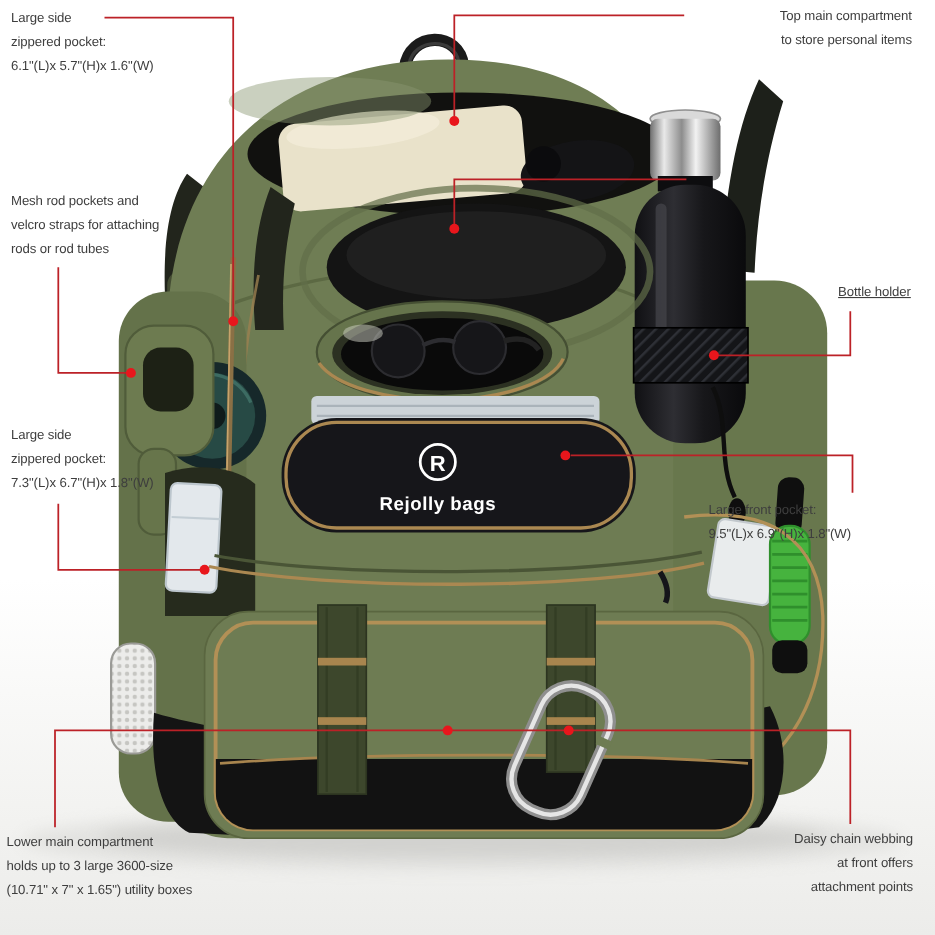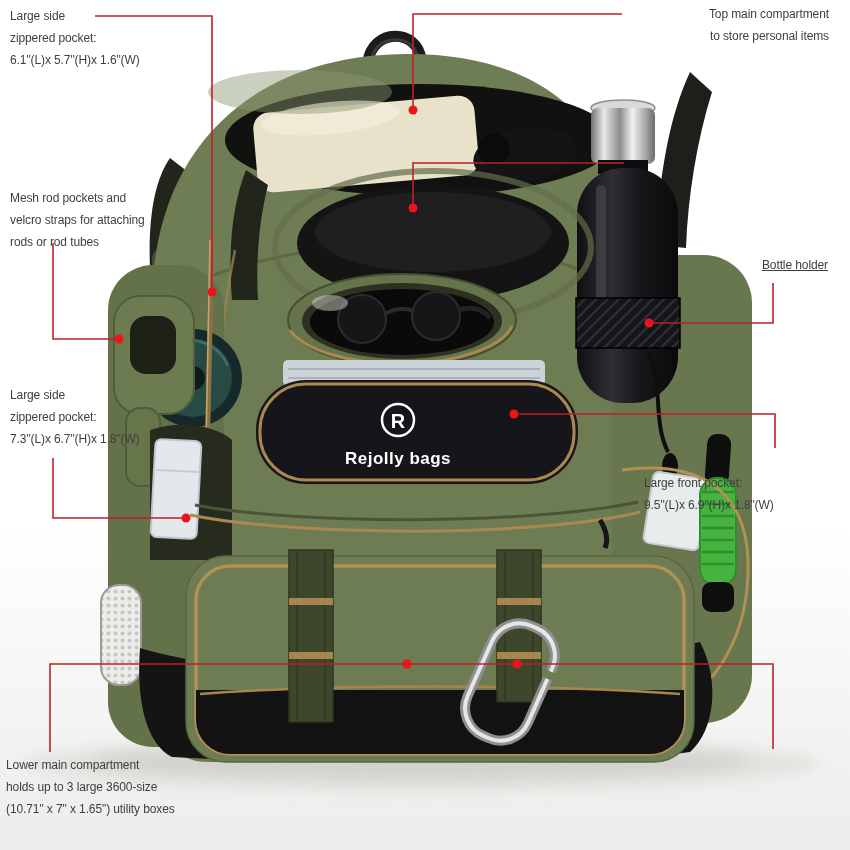--- a/index.html
+++ b/index.html
@@ -5,25 +5,25 @@
   html,body{margin:0;padding:0;background:#fff;}
   .stage{position:relative;width:850px;height:850px;overflow:hidden;
          background:linear-gradient(180deg,#ffffff 0%,#ffffff 62%,#f3f3f1 86%,#ececea 100%);
          font-family:"Liberation Sans",sans-serif;}
   .stage svg{position:absolute;left:0;top:0;}
   .label{position:absolute;font-size:12px;line-height:22px;color:#3e3e3e;
          white-space:pre-line;letter-spacing:-0.1px;z-index:30;}
   .r{text-align:right;}
   #lbl-0{left:10px;top:5px;}
   #lbl-1{right:21px;top:3px;}
-  #lbl-2{left:10px;top:171px;margin-top:16px;}
+  #lbl-2{left:10px;top:171px;}
   #lbl-3{right:21px;top:149px;}
   #lbl-4{right:22px;top:254px;text-decoration:underline;}
   #lbl-5{left:10px;top:384px;}
-  #lbl-6{left:644px;top:452px;margin-top:20px;}
+  #lbl-6{left:644px;top:452px;}
   #lbl-7{left:6px;top:754px;}
   #lbl-8{right:20px;top:751px;}
   #callouts{z-index:20;}
   #bag{z-index:10;}
 </style>
 </head>
 <body>
 
 <div class="stage">
 
@@ -230,14 +230,17 @@
 rods or rod tubes</div>
   <div class="label r" id="lbl-4">Bottle holder</div>
   <div class="label" id="lbl-5">Large side
 zippered pocket:
 7.3"(L)x 6.7"(H)x 1.8"(W)</div>
   <div class="label" id="lbl-6">Large front pocket:
 9.5"(L)x 6.9"(H)x 1.8"(W)</div>
   <div class="label" id="lbl-7">Lower main compartment
 holds up to 3 large 3600-size
 (10.71" x 7" x 1.65") utility boxes</div>
+  <div class="label r" id="lbl-8">Daisy chain webbing
+at front offers
+attachment points</div>
 
 </div>
 
 </body></html>

